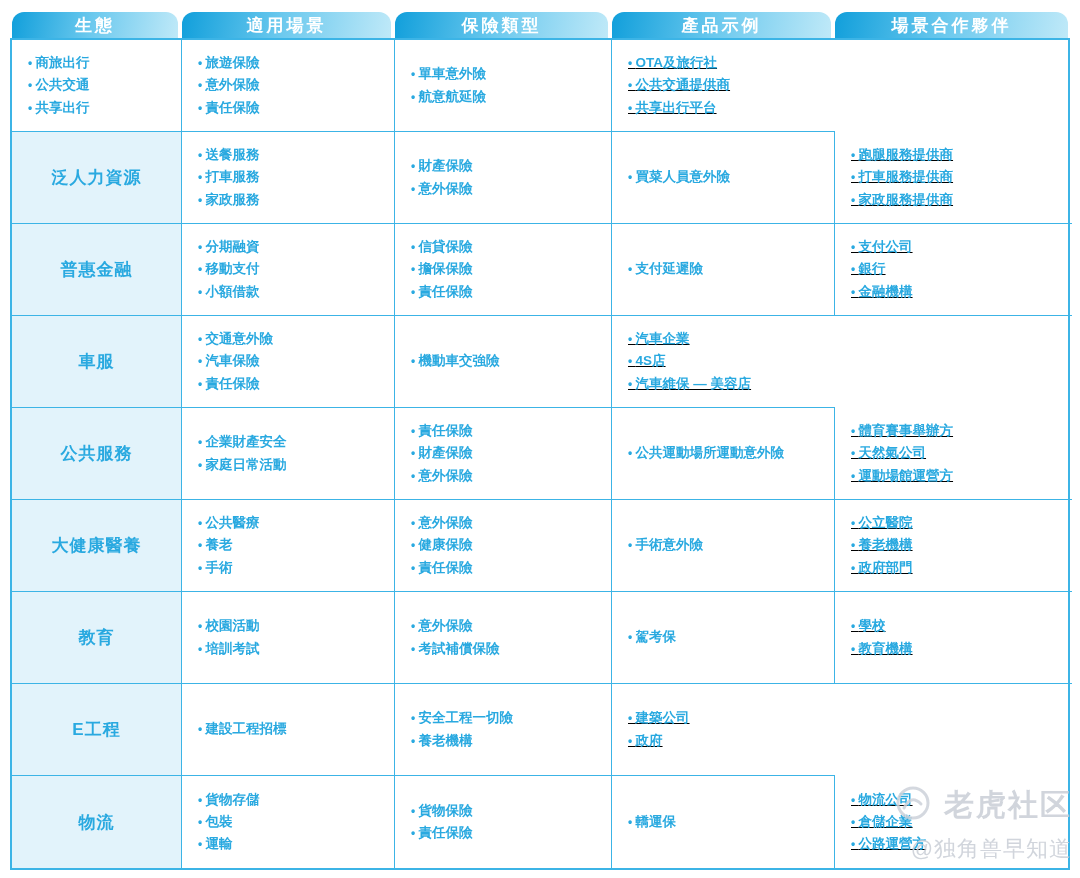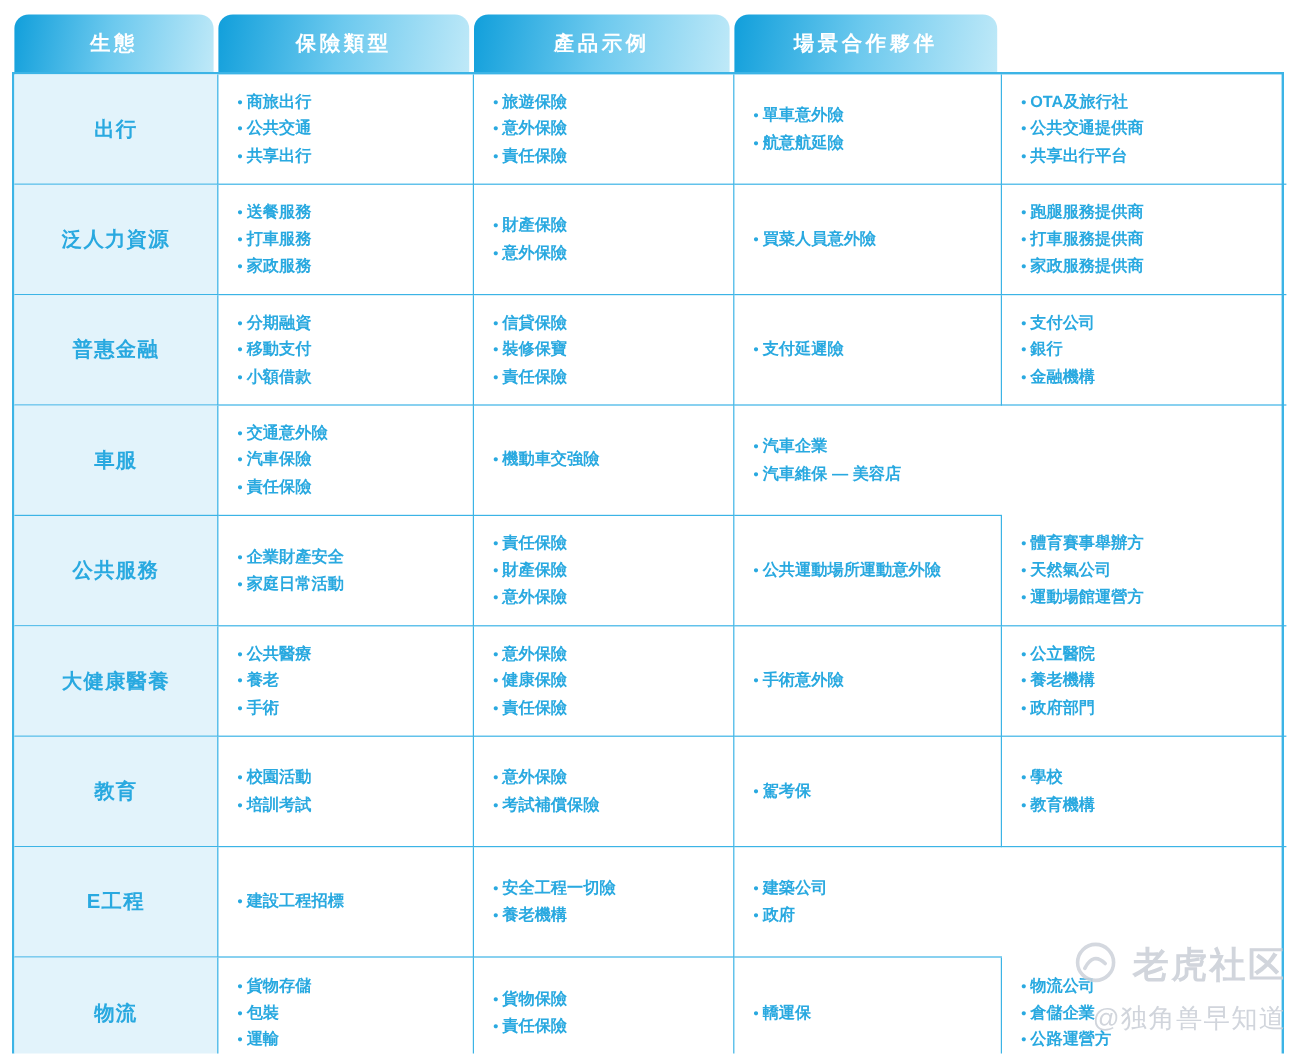--- a/index.html
+++ b/index.html
@@ -12,33 +12,33 @@
     --wm:#c9ced6;
   }
   *{box-sizing:border-box;margin:0;padding:0;}
   html,body{background:#ffffff;}
   body{
     width:1080px;height:878px;position:relative;overflow:hidden;
     font-family:"Liberation Sans", sans-serif;
   }
   .table-wrap{position:absolute;left:10px;top:12px;width:1060px;}
   .grid-cols{display:grid;grid-template-columns:170px 213px 217px 223px 237px;}
-  .header-row{height:48px;}
+  .header-row{height:26px;}
   .header-cell{
     margin:0 2px;
     border-radius:12px 12px 0 0;
     background:linear-gradient(100deg,var(--grad-a) 0%,var(--grad-b) 48%,var(--grad-c) 100%);
     color:#ffffff;font-weight:bold;font-size:17px;letter-spacing:3px;
     display:flex;align-items:center;justify-content:center;
   }
   .table-body{border:2px solid var(--border);background:#ffffff;}
   .trow{min-height:92px;}
   .trow:not(:last-child) .cell{border-bottom:1.5px solid var(--border);}
   .cell{border-right:1.5px solid var(--border);display:flex;flex-direction:column;justify-content:center;}
-  .cell:last-child{border-right:none;}
+  .cell:last-child{border-right:none;text-decoration:underline;}
   .label-cell{
     background:var(--label-bg);
     color:var(--accent);font-weight:bold;font-size:17px;letter-spacing:1px;
     align-items:center;justify-content:center;flex-direction:row;
   }
   .list-cell{padding:10px 8px 10px 16px;}
   .list-cell ul{list-style:none;}
   .list-cell li{
     color:var(--accent);font-size:13.5px;line-height:1.65;font-weight:bold;
     white-space:nowrap;
@@ -52,27 +52,27 @@
   .wm-top{display:flex;align-items:center;gap:12px;}
   .wm-brand{color:var(--wm);font-size:30px;font-weight:bold;letter-spacing:2px;}
   .wm-handle{color:var(--wm);font-size:22px;margin-top:8px;letter-spacing:1px;}
 </style>
 </head>
 <body>
 
 <div class="table-wrap">
   <div class="header-row grid-cols">
     <div class="header-cell">生態</div>
+    <div class="header-cell">適用場景</div>
     <div class="header-cell">保險類型</div>
     <div class="header-cell">產品示例</div>
     <div class="header-cell">場景合作夥伴</div>
   </div>
   <div class="table-body">
       <div class="trow grid-cols">
-        <div class="cell label-cell">出行</div>
         <div class="cell list-cell">
           <ul>
             <li>商旅出行</li>
             <li>公共交通</li>
             <li>共享出行</li>
           </ul>
         </div>
         <div class="cell list-cell">
           <ul>
             <li>旅遊保險</li>
@@ -127,21 +127,21 @@
         <div class="cell list-cell">
           <ul>
             <li>分期融資</li>
             <li>移動支付</li>
             <li>小額借款</li>
           </ul>
         </div>
         <div class="cell list-cell">
           <ul>
             <li>信貸保險</li>
-            <li>裝修保寶</li>
+            <li>擔保保險</li>
             <li>責任保險</li>
           </ul>
         </div>
         <div class="cell list-cell">
           <ul>
             <li>支付延遲險</li>
           </ul>
         </div>
         <div class="cell list-cell">
           <ul>
@@ -161,20 +161,21 @@
           </ul>
         </div>
         <div class="cell list-cell">
           <ul>
             <li>機動車交強險</li>
           </ul>
         </div>
         <div class="cell list-cell">
           <ul>
             <li>汽車企業</li>
+            <li>4S店</li>
             <li>汽車維保 — 美容店</li>
           </ul>
         </div>
       </div>
       <div class="trow grid-cols">
         <div class="cell label-cell">公共服務</div>
         <div class="cell list-cell">
           <ul>
             <li>企業財產安全</li>
             <li>家庭日常活動</li>

